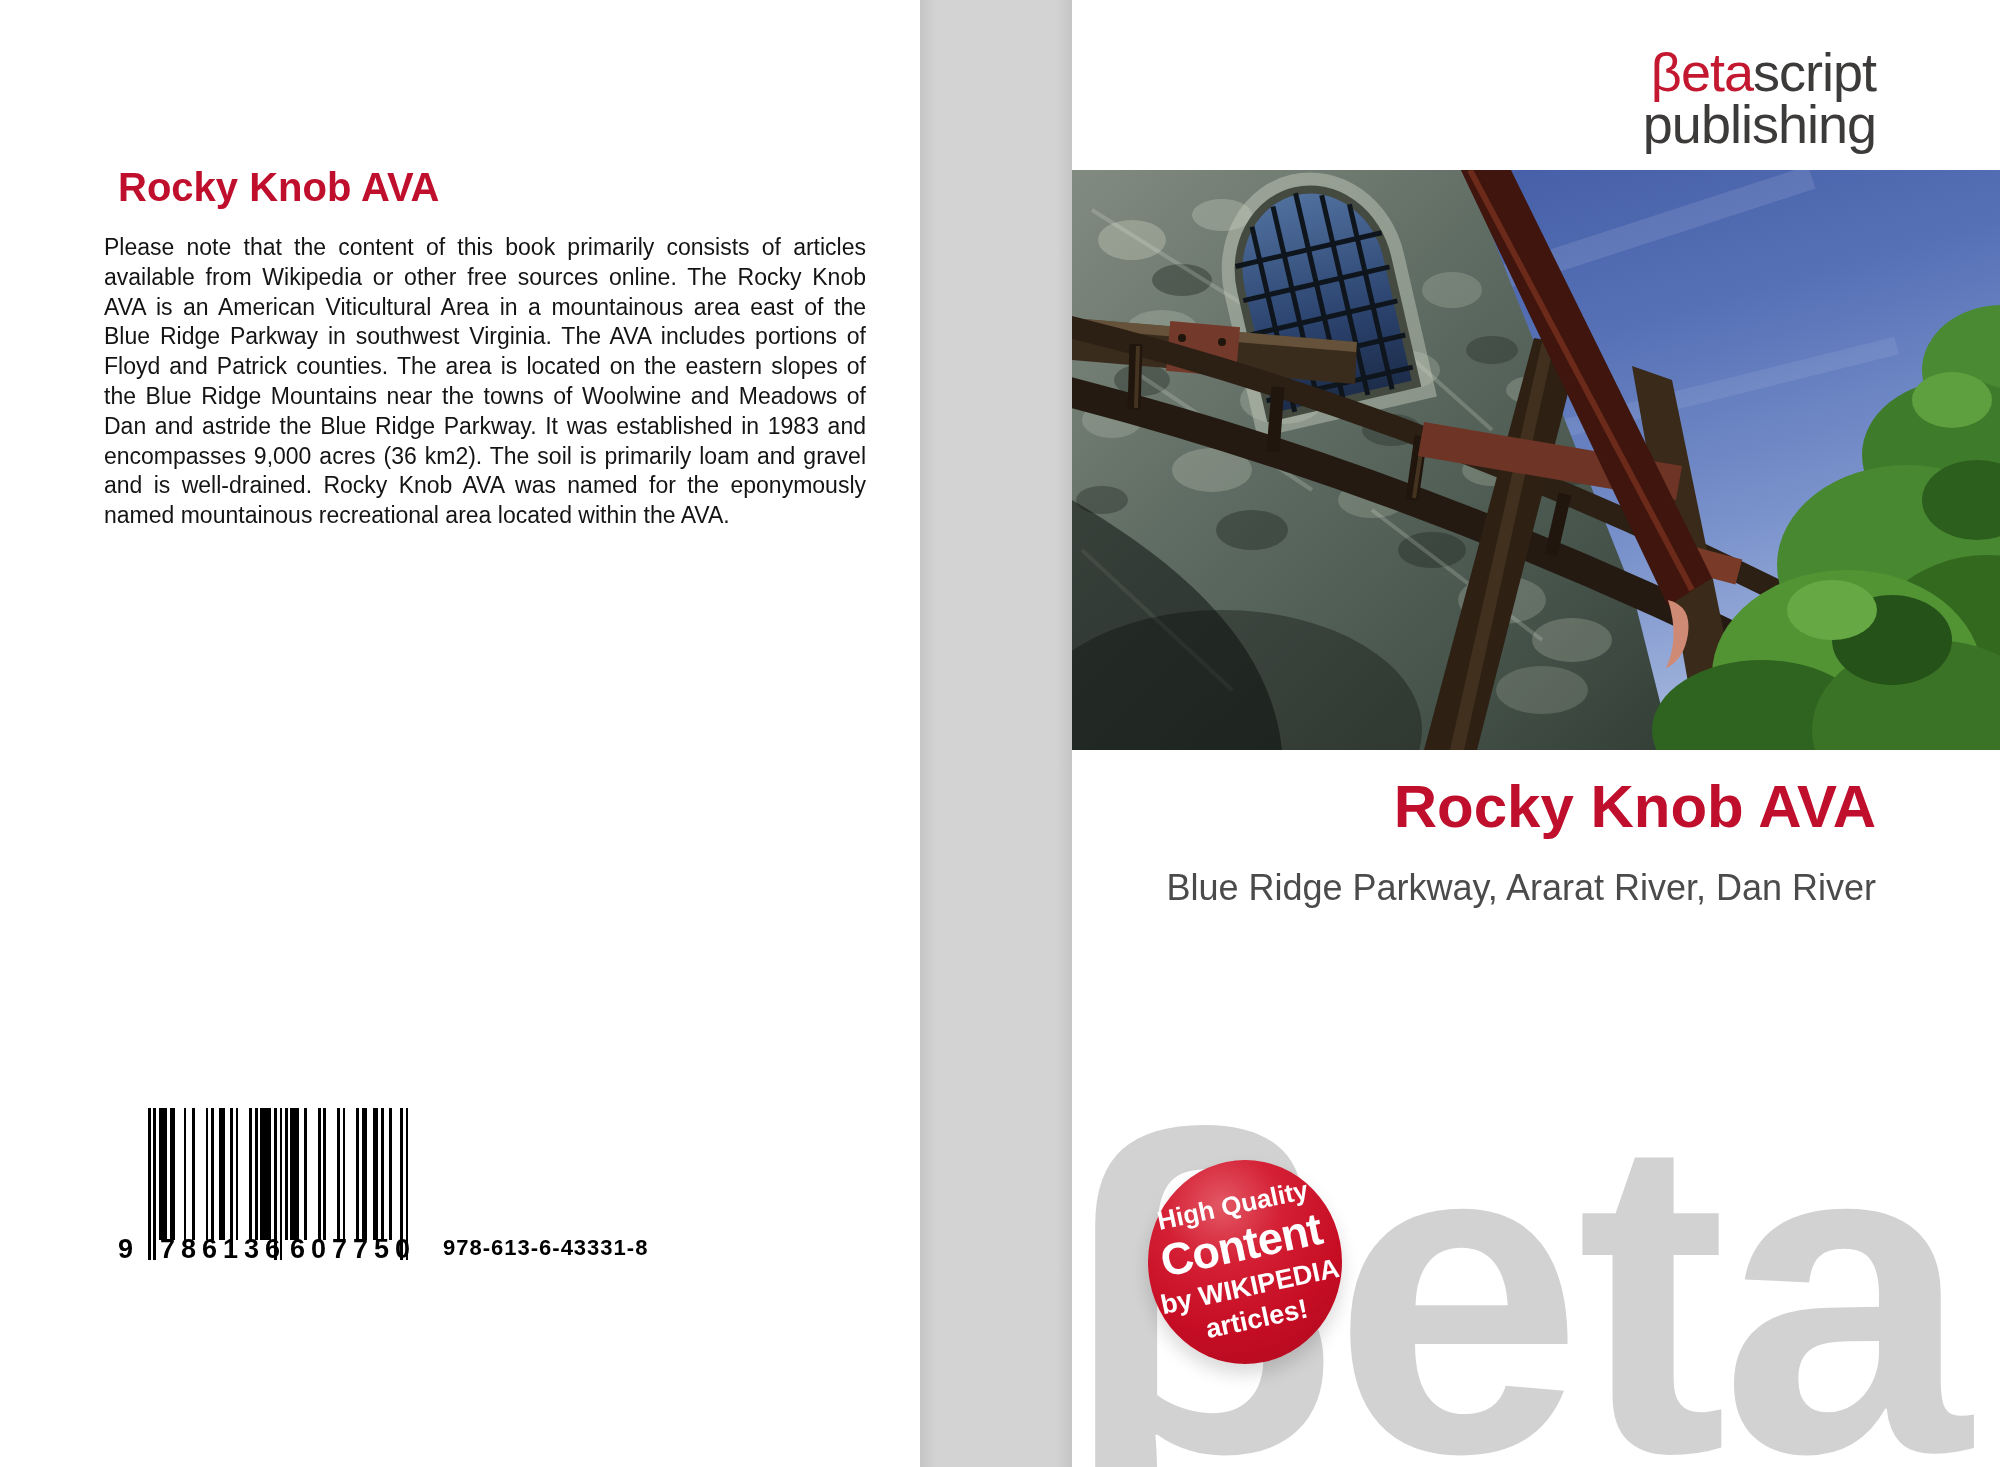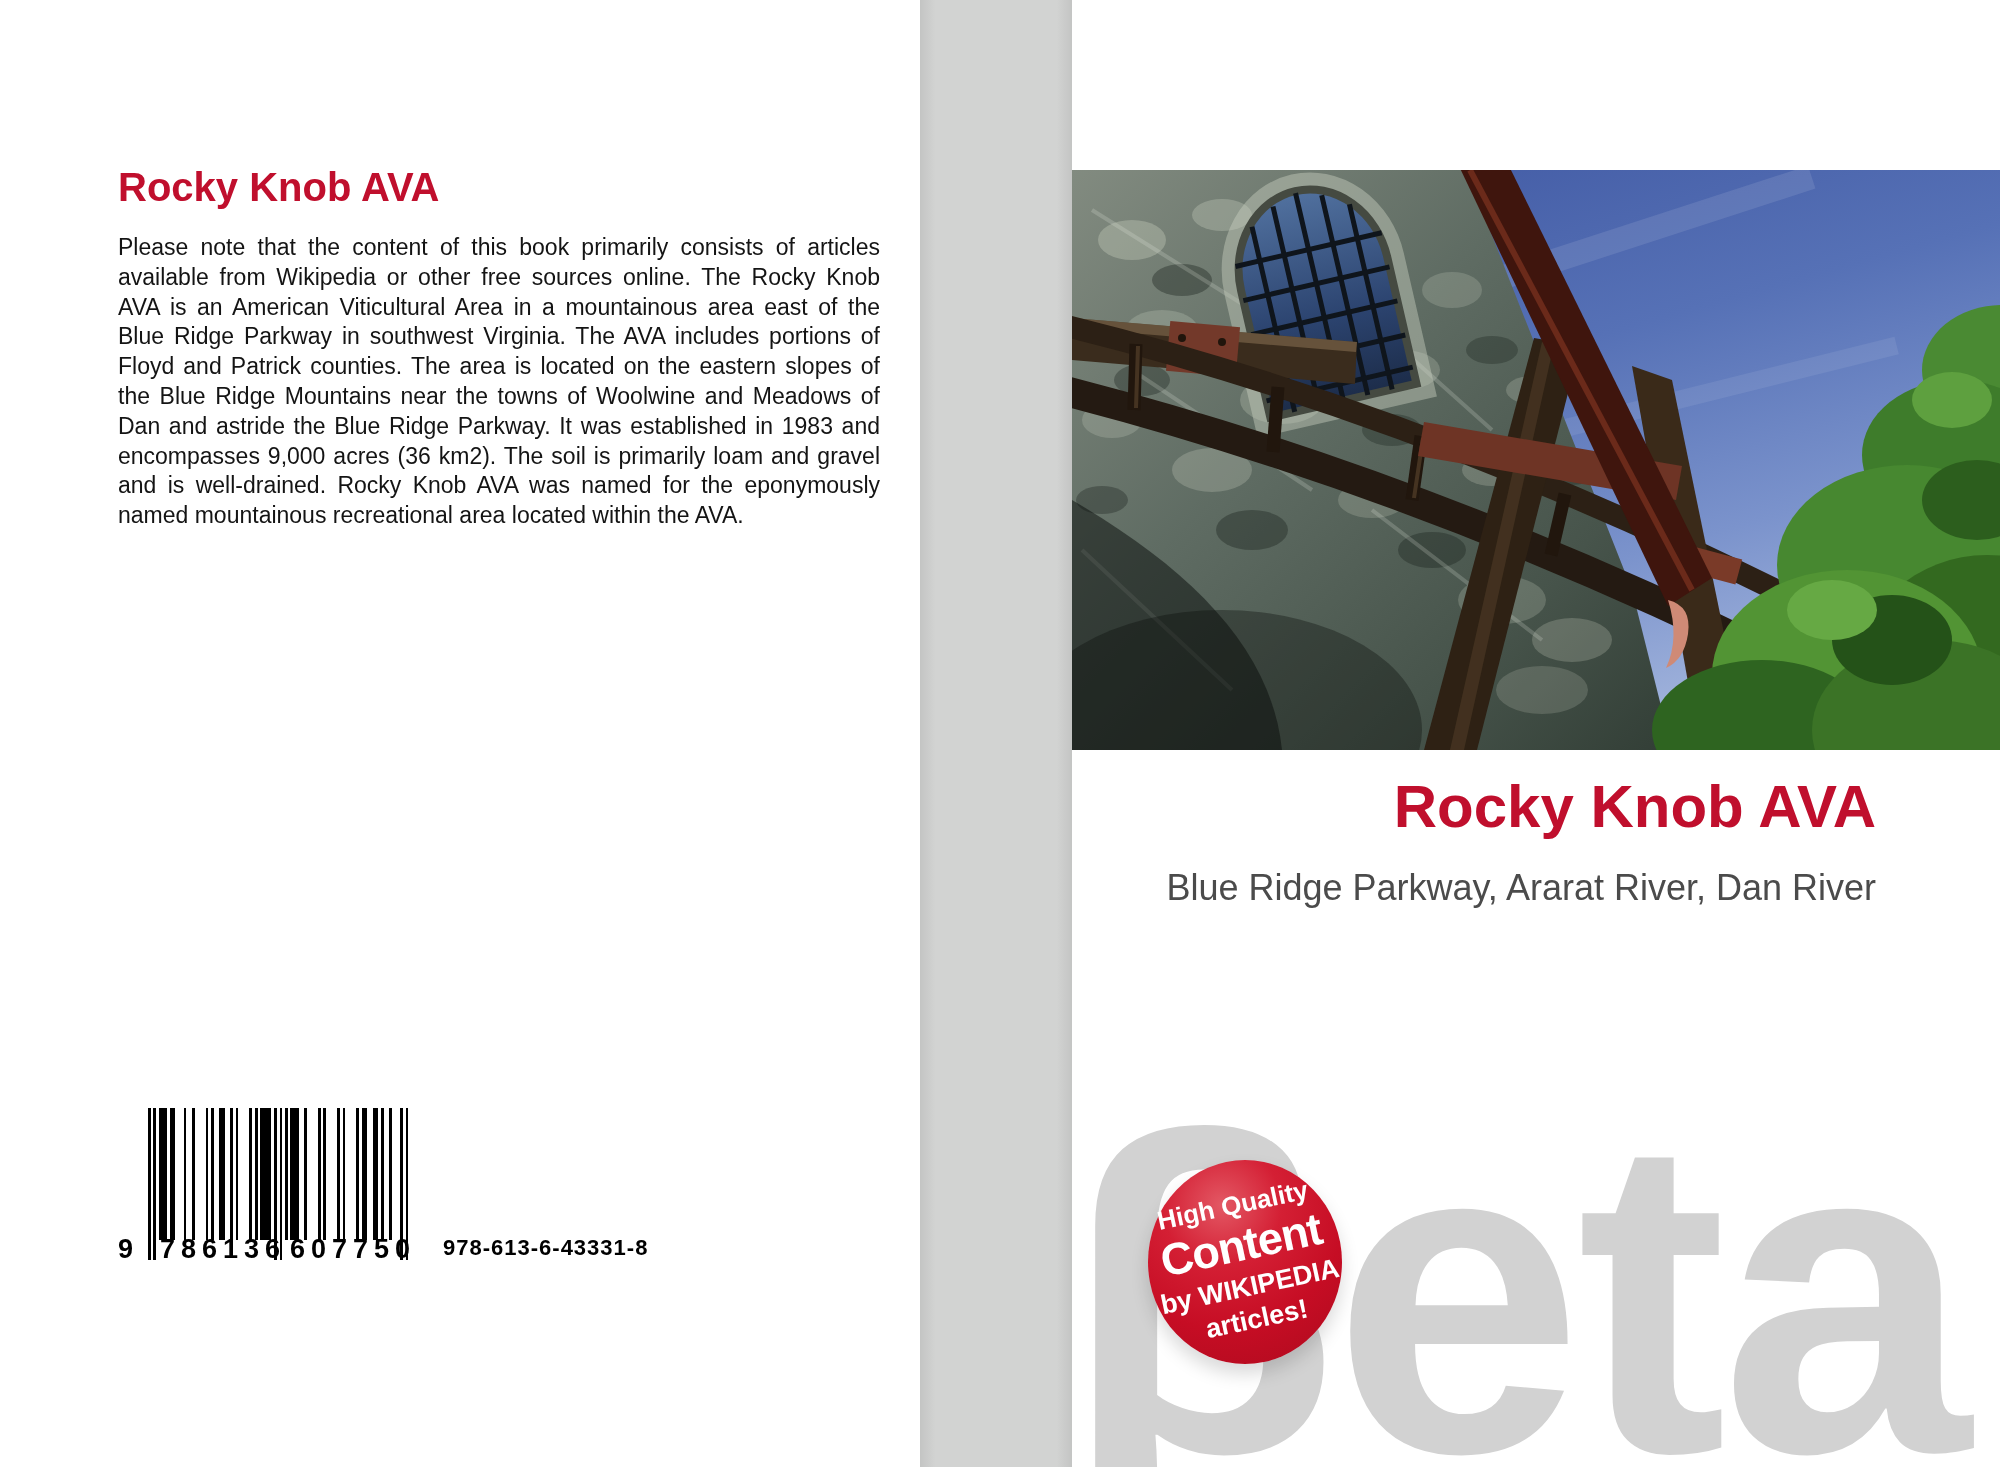--- a/index.html
+++ b/index.html
@@ -2,21 +2,21 @@
 <html><head>
 <meta charset="utf-8">
 <style>
   html,body{margin:0;padding:0;background:#ffffff;}
   .canvas{position:relative;width:2000px;height:1467px;background:#ffffff;overflow:hidden;
           font-family:"Liberation Sans","DejaVu Sans",sans-serif;}
 
   
   .back-cover{position:absolute;left:0;top:0;width:920px;height:1467px;background:#ffffff;}
   .back-title{position:absolute;left:118px;top:165px;font-size:40px;font-weight:700;color:#c00f2d;letter-spacing:0;}
-  .back-body{position:absolute;left:118px;top:233px;width:762px;font-size:23px;line-height:29.8px;
+  .back-body{position:absolute;left:104px;top:233px;width:762px;font-size:23px;line-height:29.8px;
              color:#141414;text-align:justify;text-justify:inter-word;}
 
   .barcode{position:absolute;left:148px;top:1108px;width:261px;height:168px;}
   .barcode-bars{position:absolute;left:0;top:0;width:261px;height:154px;}
   .barcode-bars div{position:absolute;top:0;background:#000;}
   .bc-digit{position:absolute;top:126px;font-size:27px;font-weight:700;color:#000;letter-spacing:6px;white-space:nowrap;}
   .bc-first{left:-30px;letter-spacing:0;}
   .bc-g1{left:12px;}
   .bc-g2{left:142px;}
   .isbn{position:absolute;left:443px;top:1235px;font-size:22px;font-weight:700;color:#000;letter-spacing:1px;}
@@ -111,20 +111,24 @@
       <span class="bc-digit bc-g1">786136</span>
       <span class="bc-digit bc-g2">607750</span>
     </div>
     <div class="isbn">978-613-6-43331-8</div>
   </div>
 
   <div class="spine"></div>
 
   <div class="front-cover">
 
+    <div class="logo">
+      <div class="logo-line1"><span class="logo-beta">βeta</span><span class="logo-script">script</span></div>
+      <div class="logo-line2">publishing</div>
+    </div>
 
     <svg class="cover-photo" viewBox="0 0 928 580" preserveAspectRatio="none">
       <defs>
         <linearGradient id="sky" x1="0" y1="0" x2="0.45" y2="1">
           <stop offset="0" stop-color="#3d55a0"></stop>
           <stop offset="0.45" stop-color="#5671b6"></stop>
           <stop offset="0.78" stop-color="#7b93cc"></stop>
           <stop offset="1" stop-color="#9db0da"></stop>
         </linearGradient>
         <linearGradient id="stone" x1="0" y1="0" x2="1" y2="1">

